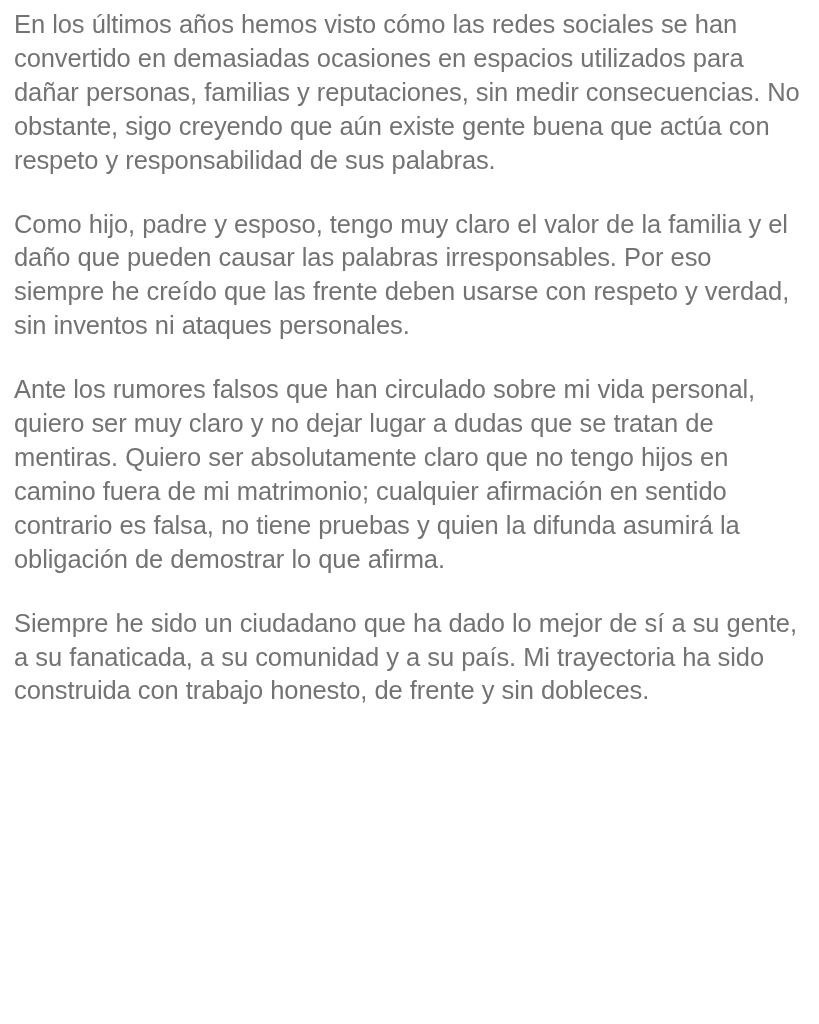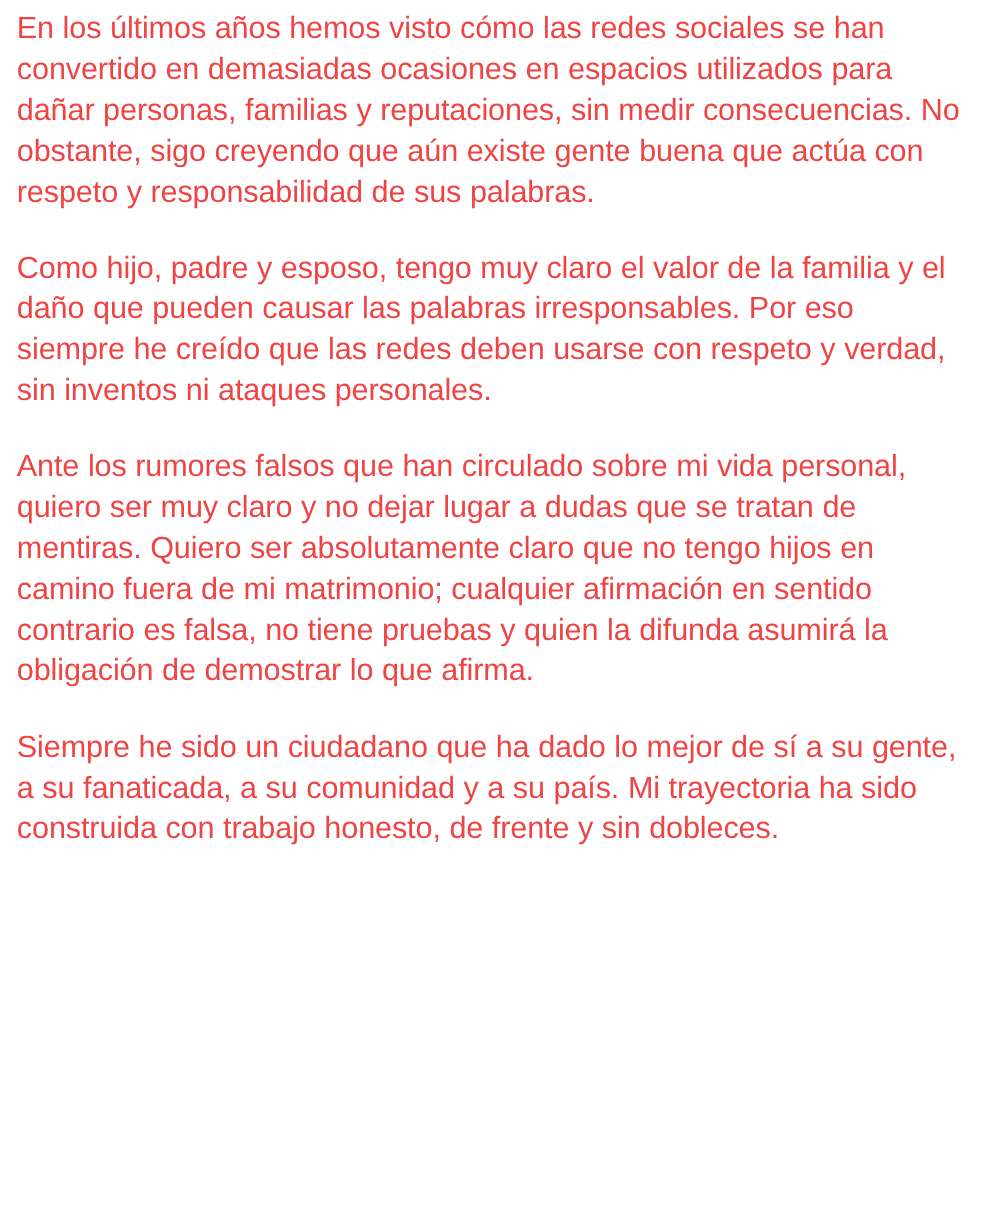--- a/index.html
+++ b/index.html
@@ -18,30 +18,30 @@
     box-sizing: border-box;
     width: 819px;
     padding: 8px 14px 0 14px;
   }
   #statement p {
     margin: 0 0 30px 0;
     font-size: 25.5px;
     line-height: 1.33;
     letter-spacing: -0.1px;
     font-weight: 400;
-    color: #ef4444;
+    color: #737373;
     text-align: left;
     word-spacing: 0.2px;
   }
   #statement p:last-child {
     margin-bottom: 0;
     margin-top: 24px;
   }
 </style>
 </head>
 <body>
 
 <div id="statement">
   <p>En los últimos años hemos visto cómo las redes sociales se han convertido en demasiadas ocasiones en espacios utilizados para dañar personas, familias y reputaciones, sin medir consecuencias. No obstante, sigo creyendo que aún existe gente buena que actúa con respeto y responsabilidad de sus palabras.</p>
-  <p>Como hijo, padre y esposo, tengo muy claro el valor de la familia y el daño que pueden causar las palabras irresponsables. Por eso siempre he creído que las redes deben usarse con respeto y verdad, sin inventos ni ataques personales.</p>
+  <p>Como hijo, padre y esposo, tengo muy claro el valor de la familia y el daño que pueden causar las palabras irresponsables. Por eso siempre he creído que las frente deben usarse con respeto y verdad, sin inventos ni ataques personales.</p>
   <p>Ante los rumores falsos que han circulado sobre mi vida personal, quiero ser muy claro y no dejar lugar a dudas que se tratan de mentiras. Quiero ser absolutamente claro que no tengo hijos en camino fuera de mi matrimonio; cualquier afirmación en sentido contrario es falsa, no tiene pruebas y quien la difunda asumirá la obligación de demostrar lo que afirma.</p>
   <p>Siempre he sido un ciudadano que ha dado lo mejor de sí a su gente, a su fanaticada, a su comunidad y a su país. Mi trayectoria ha sido construida con trabajo honesto, de frente y sin dobleces.</p>
 </div>
 
 </body></html>

